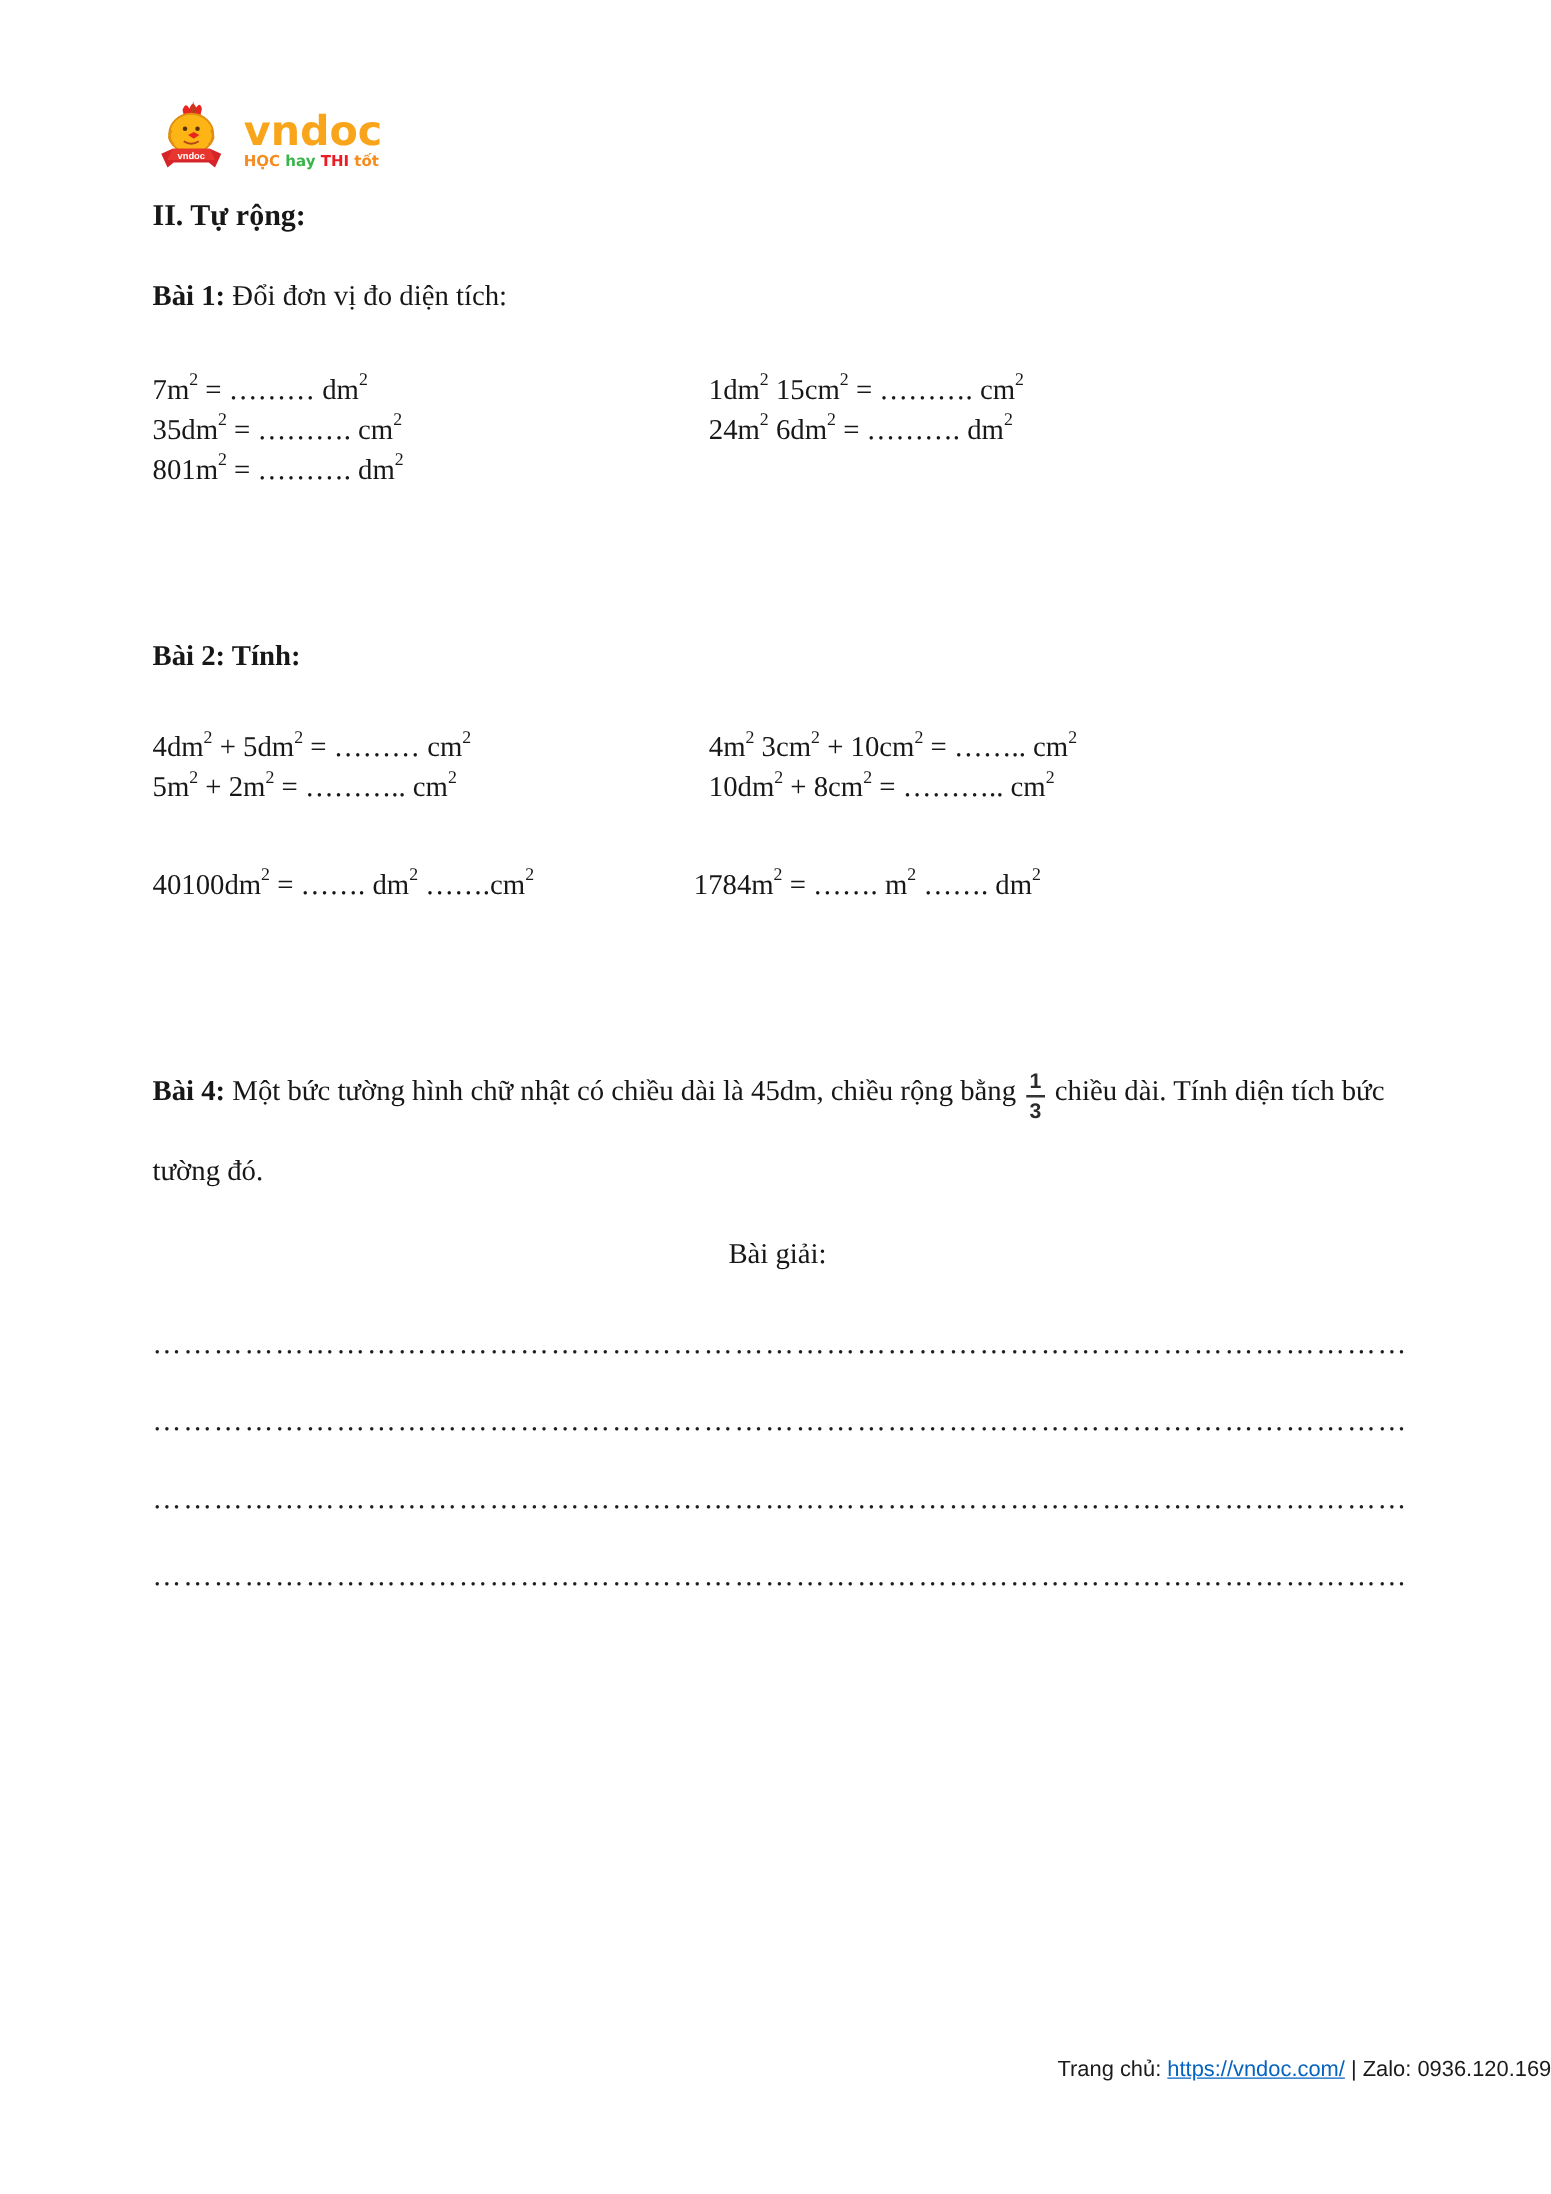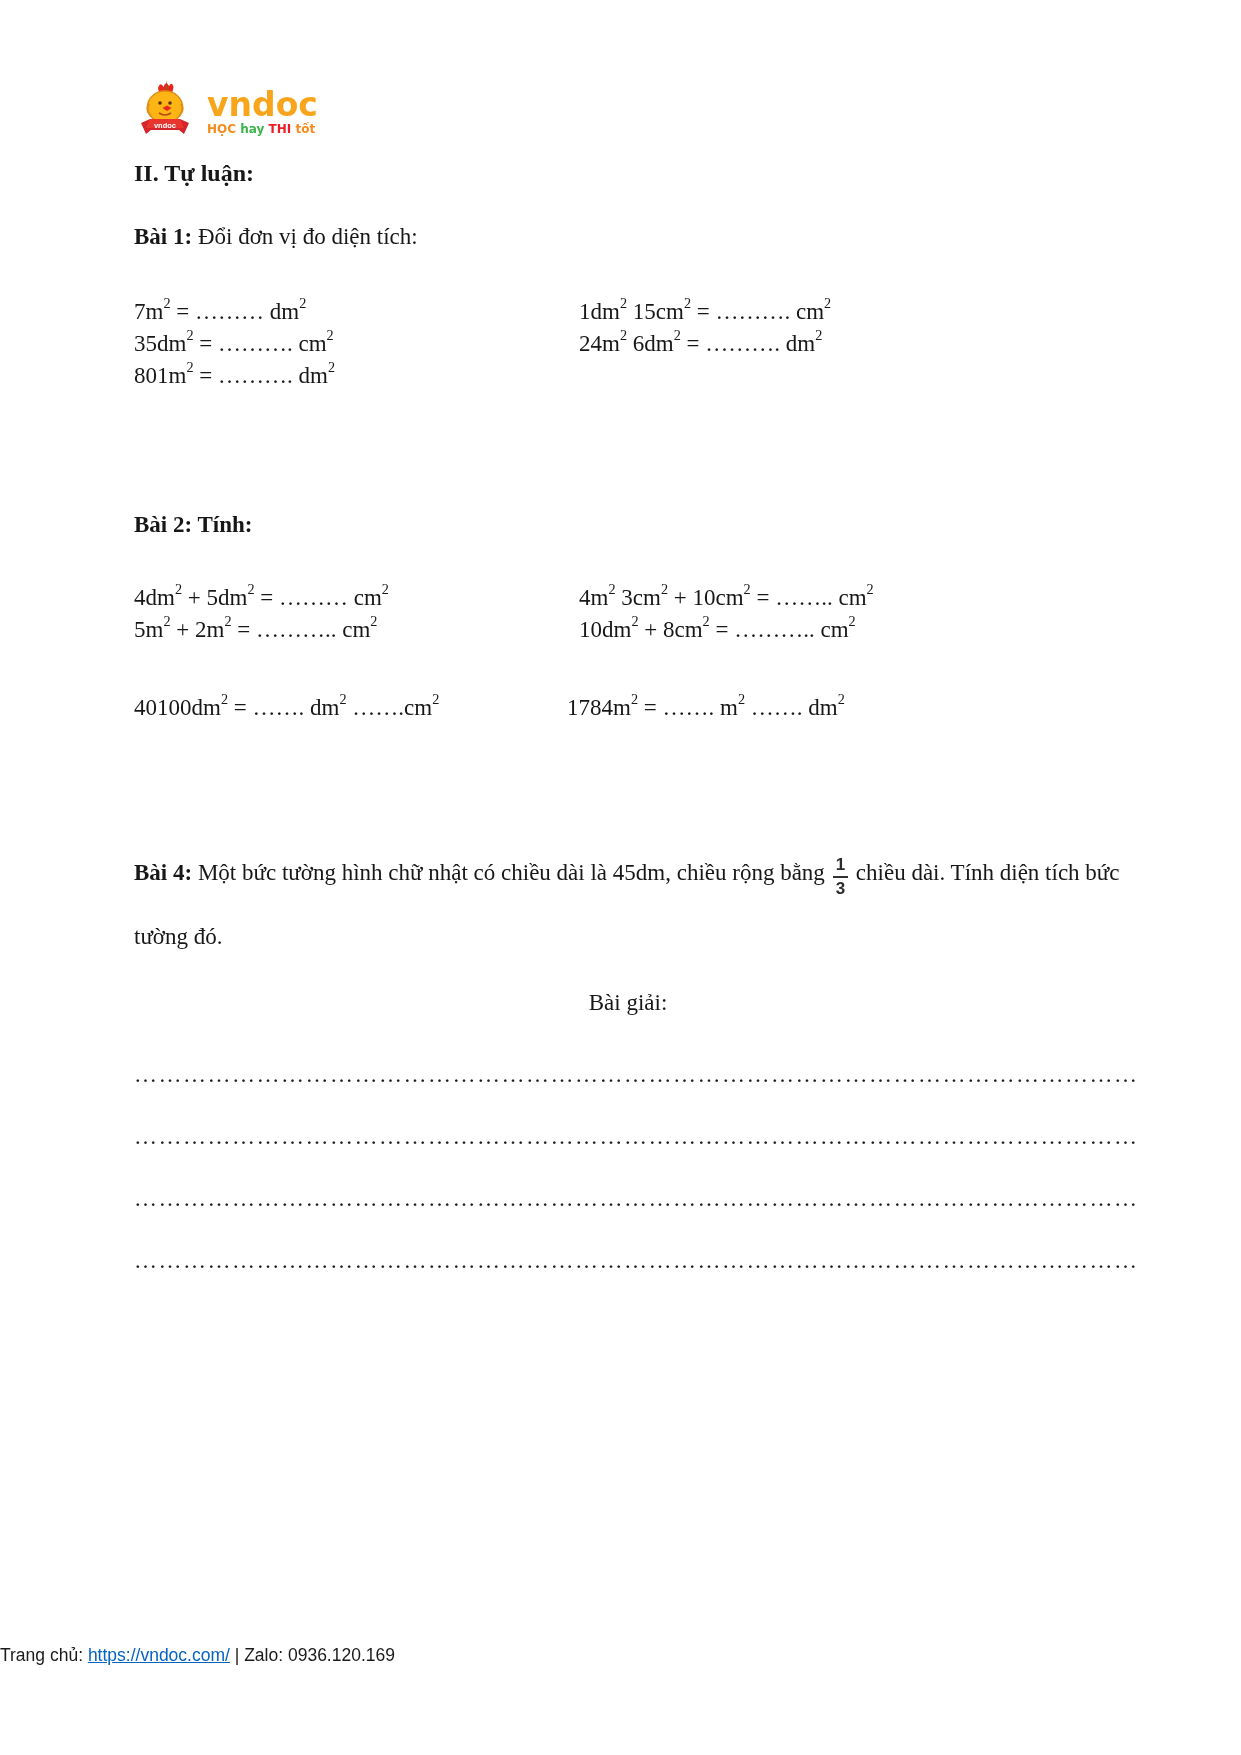--- a/index.html
+++ b/index.html
@@ -6,21 +6,20 @@
   html, body { background: #ffffff; }
   .page {
     width: 1241px;
     height: 1755px;
     background: #ffffff;
     position: relative;
     font-family: "Liberation Serif", serif;
     font-size: 23px;
     color: #171717;
     overflow: hidden;
-    padding-left: 12px;
   }
   .content { padding: 0 119px 0 122px; }
 
   
   .logo { margin-top: 78px; display: flex; align-items: center; gap: 7px; height: 66px; width: 230px; }
   .logo-text { display: flex; flex-direction: column; line-height: 1; }
   .logo-brand {
     font-family: "DejaVu Sans", sans-serif;
     font-size: 33px; font-weight: bold; letter-spacing: 0px;
     color: #F9A51B;
@@ -75,23 +74,23 @@
     line-height: 62px;
     white-space: nowrap;
     overflow: hidden;
     letter-spacing: 1.5px;
     color: #1d1d1d;
   }
 
   
   .footer {
     position: absolute;
-    left: 0; right: 12px;
+    left: 0; right: 0;
     top: 1645px;
-    text-align: left;
+    text-align: right;
     font-family: "Liberation Sans", sans-serif;
     font-size: 17.5px;
     color: #1a1a1a;
   }
   .footer a { color: #0563C1; text-decoration: underline; }
 </style>
 </head>
 <body>
 
 <div class="page">
@@ -121,21 +120,21 @@
         <div class="logo-brand">vndoc</div>
         <div class="logo-tagline">
           <span class="t-hoc">HỌC</span>
           <span class="t-hay">hay</span>
           <span class="t-thi">THI</span>
           <span class="t-tot">tốt</span>
         </div>
       </div>
     </div>
 
-    <div class="section-title">II. Tự luận:</div>
+    <div class="section-title">II. Tự rộng:</div>
 
     <div class="bai-title bai1-title">
       <b>Bài 1:</b><span> Đổi đơn vị đo diện tích:</span>
     </div>
     <div class="eq-grid eq-grid1">
       <span class="eq">7m<sup>2</sup> = ……… dm<sup>2</sup></span>
       <span class="eq">1dm<sup>2</sup> 15cm<sup>2</sup> = ………. cm<sup>2</sup></span>
       <span class="eq">35dm<sup>2</sup> = ………. cm<sup>2</sup></span>
       <span class="eq">24m<sup>2</sup> 6dm<sup>2</sup> = ………. dm<sup>2</sup></span>
       <span class="eq">801m<sup>2</sup> = ………. dm<sup>2</sup></span>

